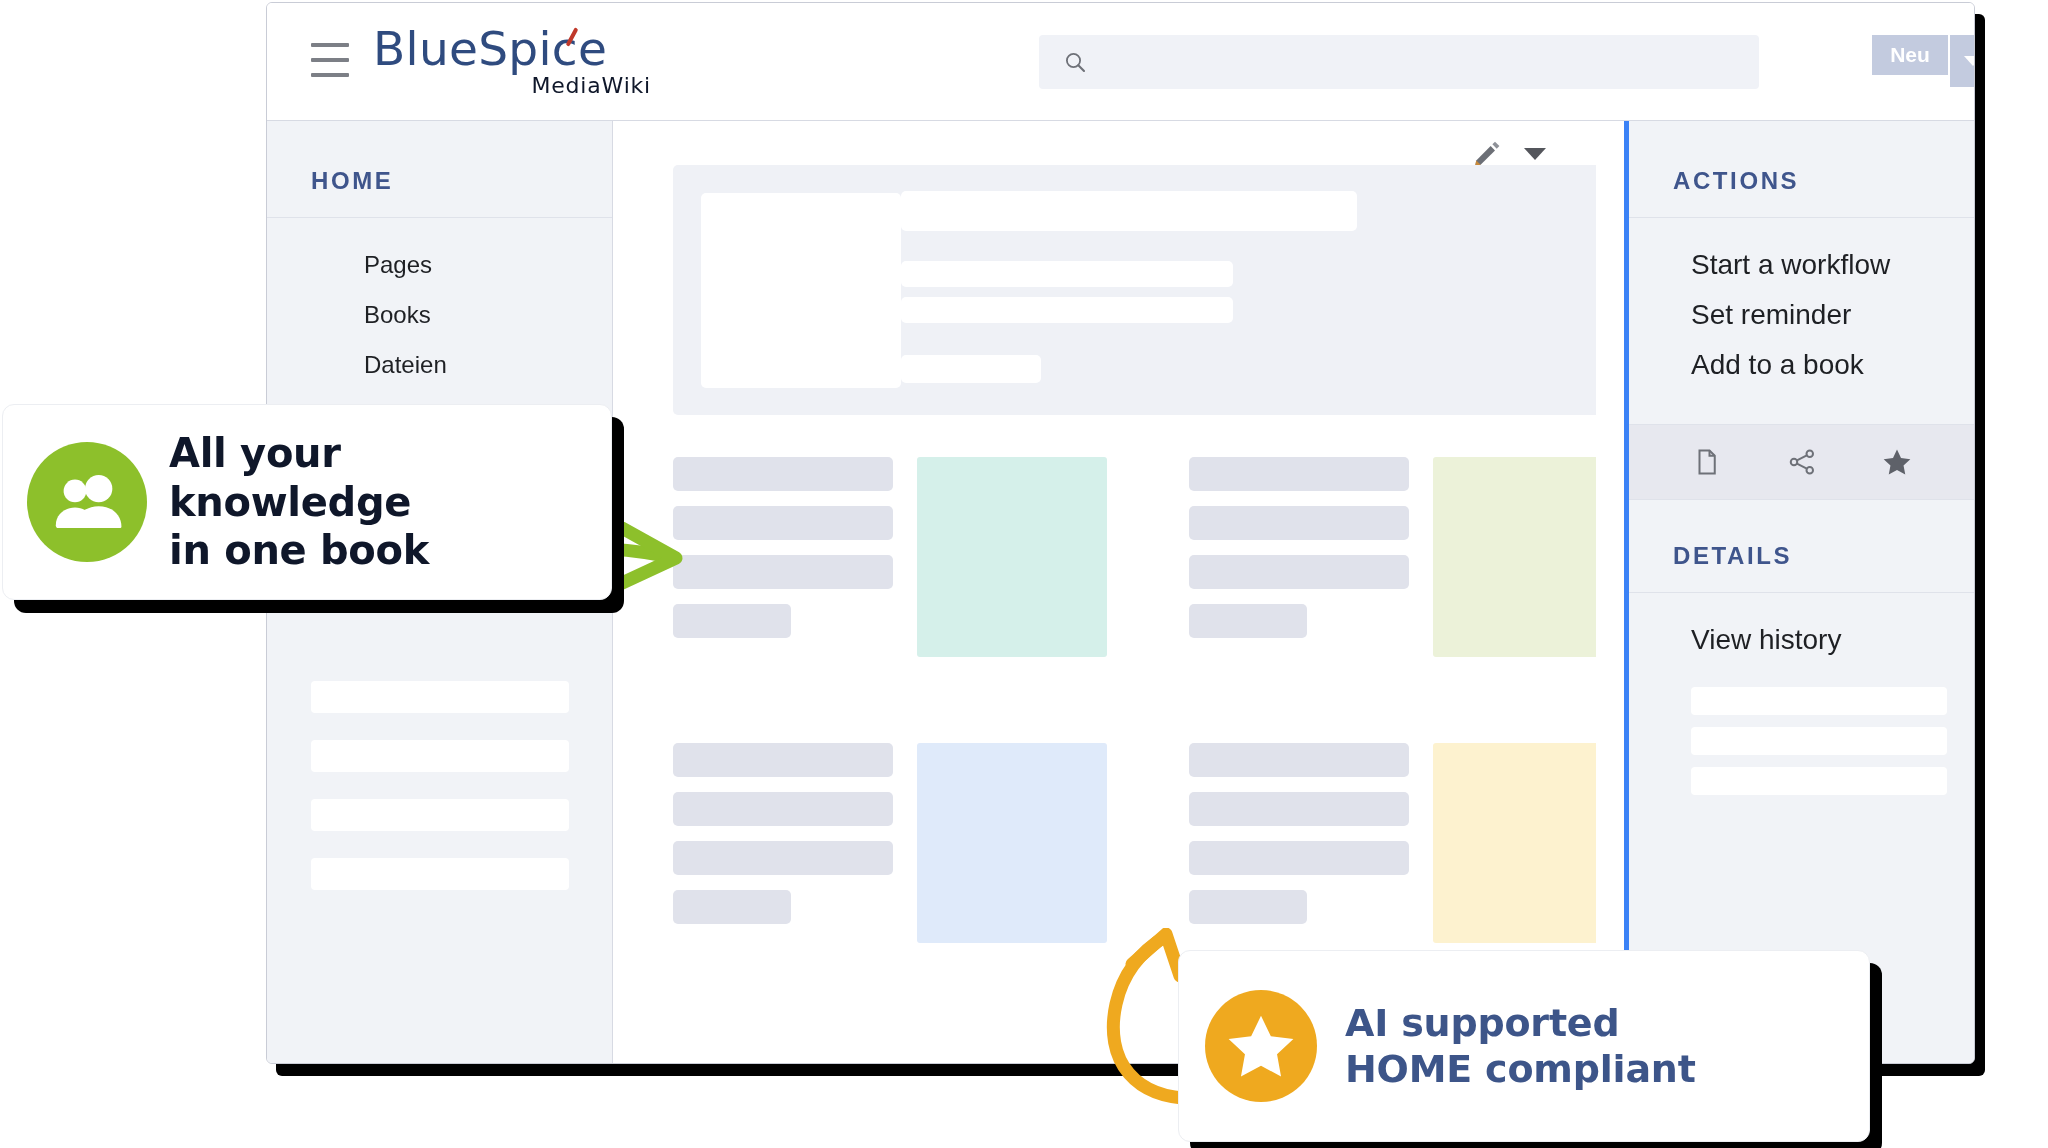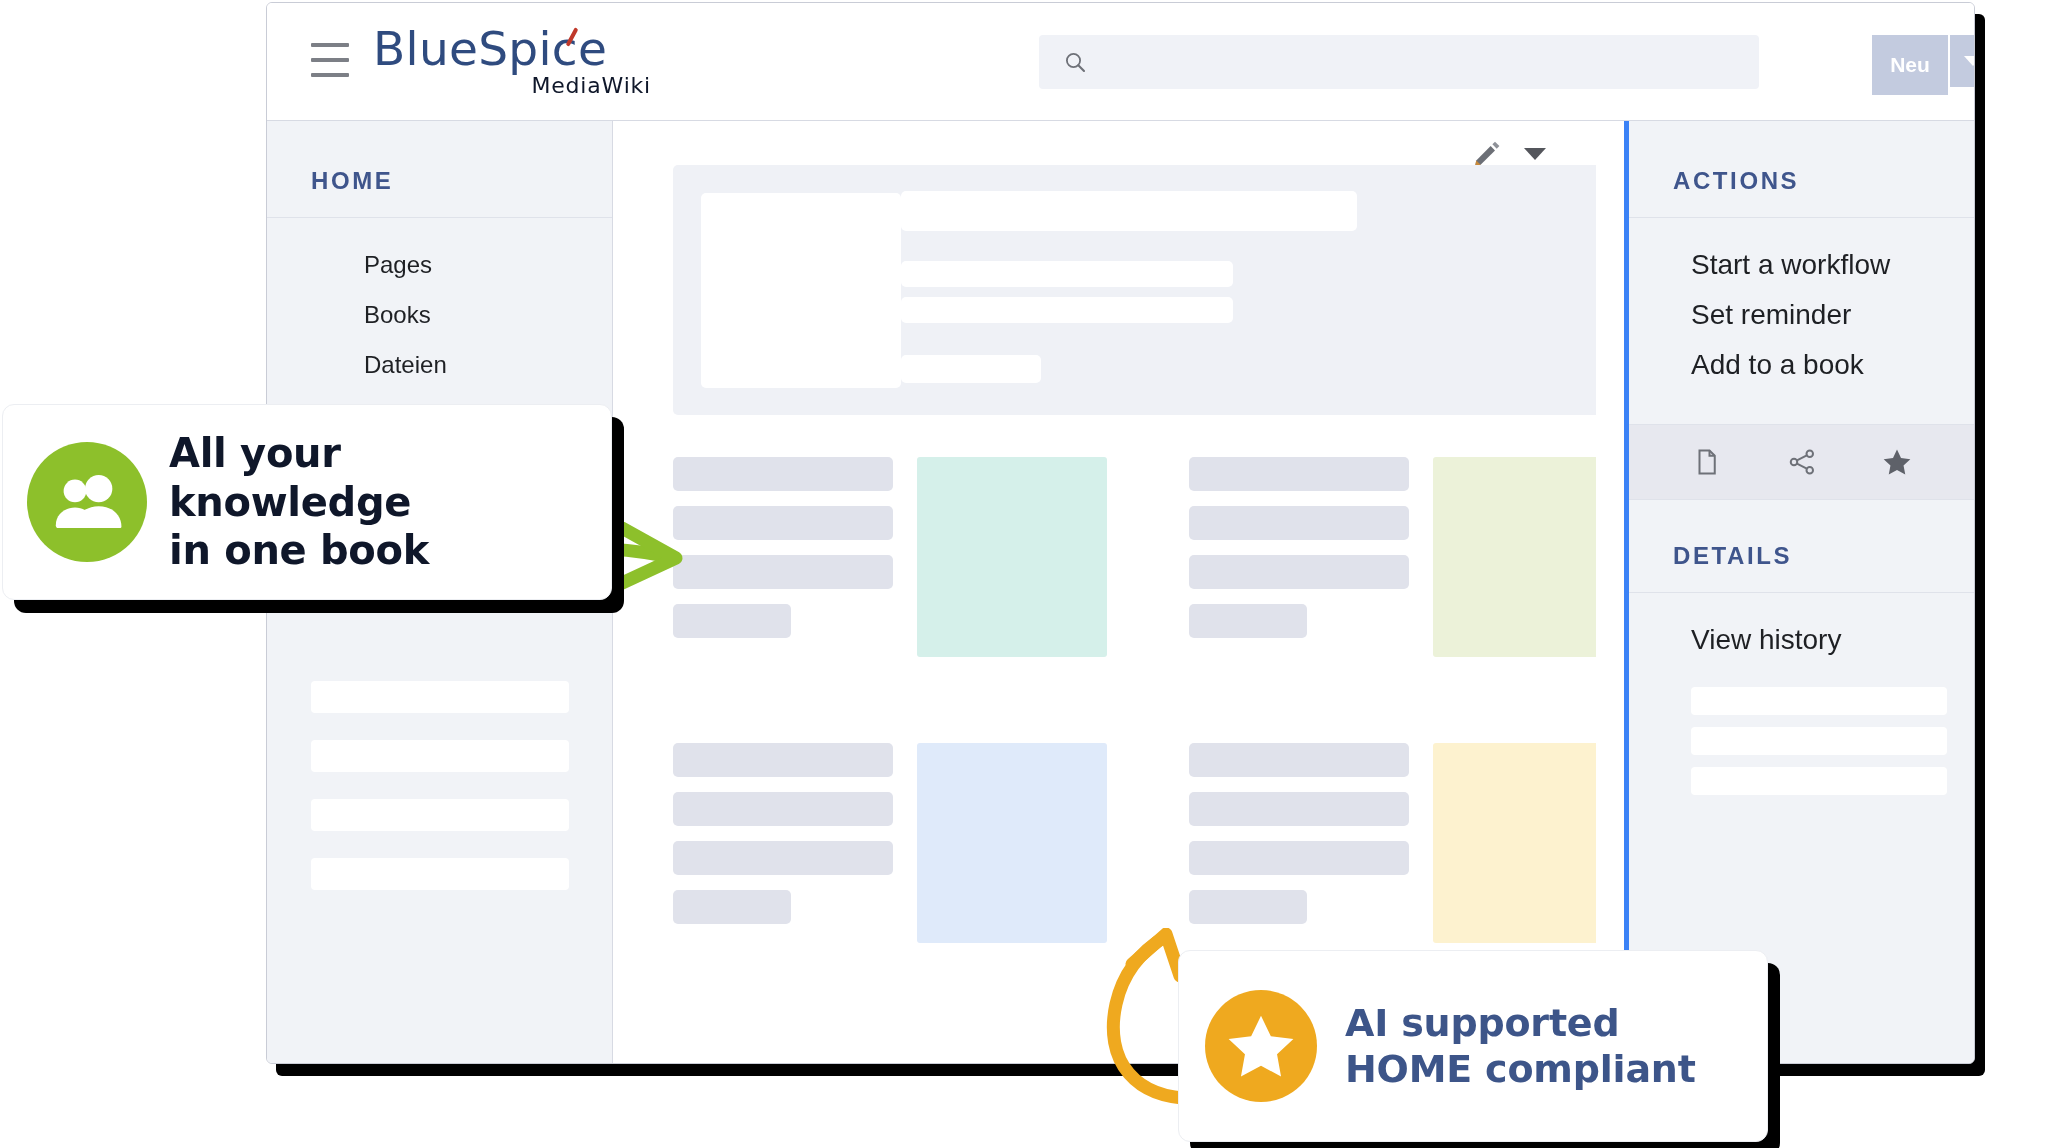--- a/index.html
+++ b/index.html
@@ -63,21 +63,21 @@
   }
   .search-ico{width:24px;height:24px;flex:0 0 auto;}
   .search-input{
     border:none;background:transparent;outline:none;
     font-size:20px;color:#4a4d55;flex:1;margin-left:14px;
     font-family:"Liberation Sans", sans-serif;
   }
 
   .neu-group{position:absolute;left:1605px;top:32px;height:52px;display:flex;}
   .neu-btn{
-    width:76px;height:60px;background:#c3cbdf;color:#ffffff;
+    width:76px;height:40px;background:#c3cbdf;color:#ffffff;
     font-size:21px;font-weight:bold;display:flex;align-items:center;justify-content:center;
     border-right:2px solid #ffffff;cursor:pointer;
   }
   .neu-caret{
     width:46px;height:52px;background:#c3cbdf;display:flex;align-items:center;justify-content:center;cursor:pointer;
   }
   .caret-dn{width:0;height:0;border-left:9px solid transparent;border-right:9px solid transparent;border-top:10px solid #ffffff;}
 
   
   .bodyrow{position:absolute;left:0;top:118px;right:0;bottom:0;display:flex;gap:28px;}
@@ -138,21 +138,21 @@
     border:1px solid #eceef2;
   }
   .callout .cico{flex:0 0 auto;border-radius:50%;display:flex;align-items:center;justify-content:center;}
   .callout .ctxt{
     font-family:"DejaVu Sans", sans-serif;
     font-weight:bold;color:#3d5589;line-height:1.22;
   }
   #callout-knowledge{left:2px;top:404px;width:610px;height:196px;padding:0 30px 0 24px;}
   #callout-knowledge .cico{width:120px;height:120px;background:#8dc02b;}
   #callout-knowledge .ctxt{font-size:40px;margin-left:22px;letter-spacing:-.3px;}
-  #callout-gdpr{left:1178px;top:950px;width:590px;height:192px;padding:0 24px 0 26px;}
+  #callout-gdpr{left:1178px;top:950px;width:692px;height:192px;padding:0 24px 0 26px;}
   #callout-gdpr .cico{width:112px;height:112px;background:#efa91f;}
   #callout-gdpr .ctxt{font-size:38px;margin-left:28px;letter-spacing:-.2px;}
 
   .arrow-green{position:absolute;left:480px;top:512px;width:220px;height:90px;pointer-events:none;}
   .arrow-orange{position:absolute;left:1090px;top:928px;width:160px;height:190px;pointer-events:none;}
 </style>
 </head>
 <body>
 
 <div class="stage">

